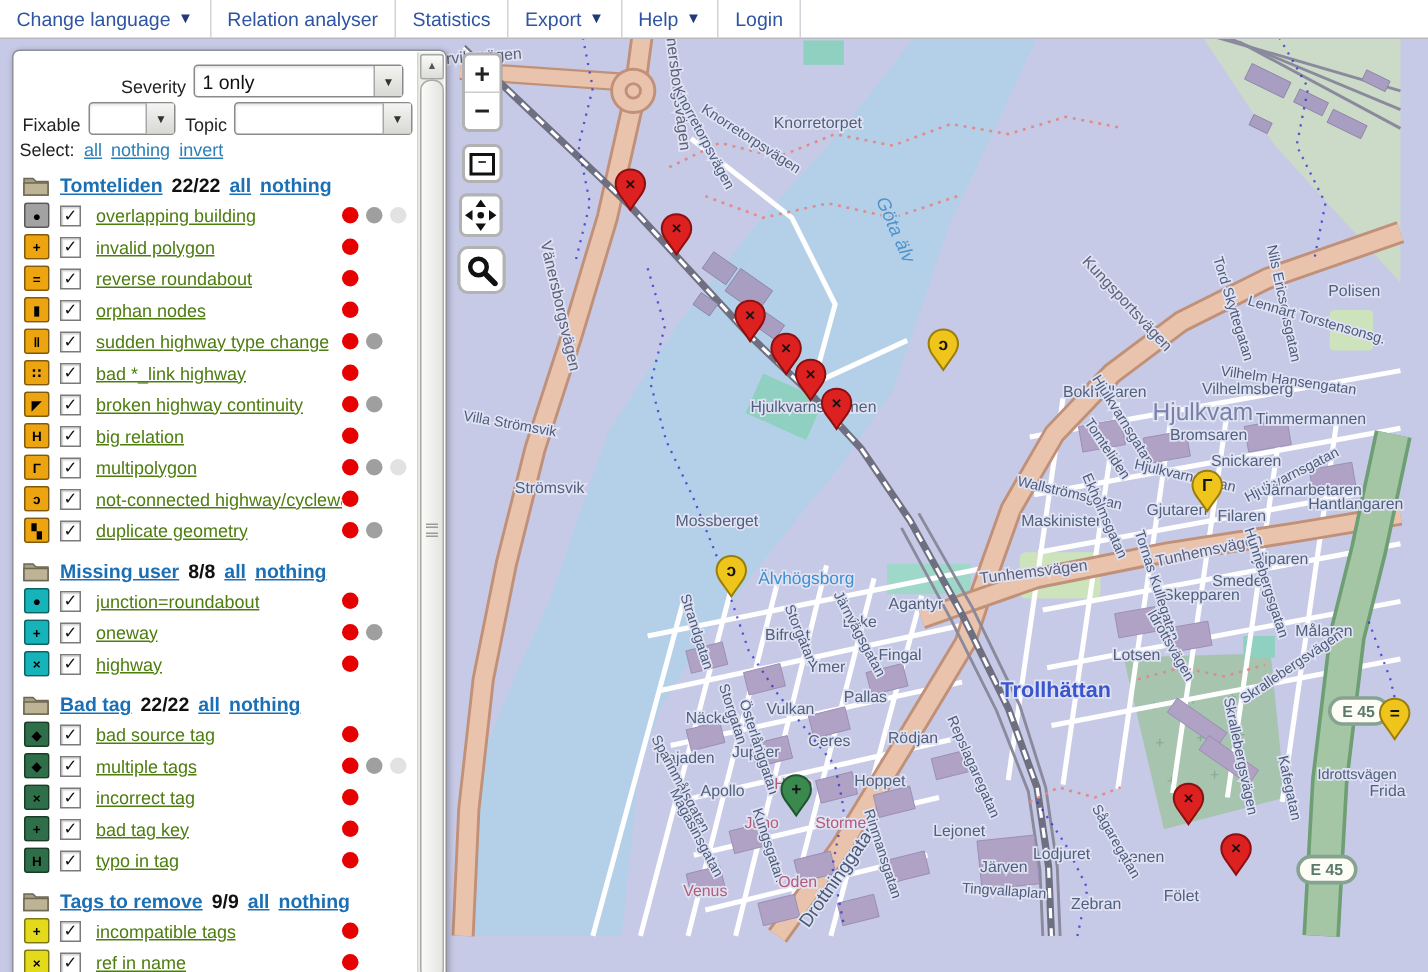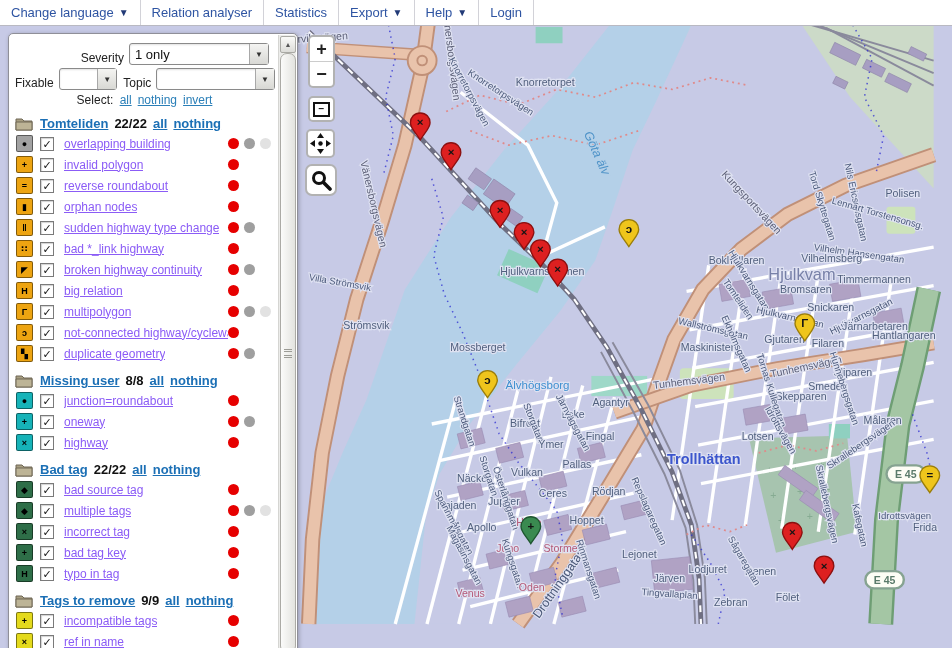--- a/index.html
+++ b/index.html
@@ -50,23 +50,23 @@
   .frow .lab{margin-right:5px;}
   .frow .lab1{margin-left:auto;}
   .select{height:20px;background:#fff;border:1px solid #8a8a8a;border-radius:3px;display:flex;align-items:center;
           box-shadow:inset 0 1px 2px rgba(0,0,0,.12);cursor:pointer;}
   .select .val{flex:1;padding:15px 5px;font-size:13px;color:#111;white-space:nowrap;overflow:hidden;}
   .select .sel-btn{width:18px;height:100%;background:linear-gradient(#f4f4f2,#d8d8d4);border-left:1px solid #a8a8a8;
           display:flex;align-items:center;justify-content:center;font-size:8px;color:#333;}
   .sev{width:138px;margin-right:8px;}
   .fix{width:64px;margin-right:6px;}
   .topic{width:132px;margin-right:2px;}
-  .selrow{text-align:center;font-size:12px;margin:2px 0 4px 0;color:#222;}
+  .selrow{font-size:12px;margin:2px 0 4px 0;color:#222;}
   .selrow a{color:#2a7fb8;margin:0 3px;}
-  a.sb{color:#8b5cf6;text-decoration:underline;cursor:pointer;}
+  a.sb{color:#4d7c0f;text-decoration:underline;cursor:pointer;}
   .cat-head{display:flex;align-items:center;margin:9px 0 2px 2px;font-size:13px;font-weight:bold;}
   .cat-head a{color:#1b6fb5;text-decoration:underline;margin-right:6px;cursor:pointer;}
   .cat-head .cnt{color:#111;margin-right:6px;}
   .cat-head svg{margin-right:7px;}
   .item{display:flex;align-items:center;height:21px;padding-left:3px;}
   .iicon{width:15px;height:15px;border:1px solid rgba(0,0,0,.45);border-radius:2px;display:flex;align-items:center;
          justify-content:center;font-size:9px;font-weight:bold;color:#000;line-height:0;flex:none;}
   .cb{width:12px;height:12px;background:#fff;border:1px solid #7a7a7a;box-shadow:inset 1px 1px 1px rgba(0,0,0,.18);
       margin-left:7px;display:flex;align-items:center;justify-content:center;font-size:11px;font-weight:bold;color:#111;
       flex:none;cursor:pointer;line-height:0;}

